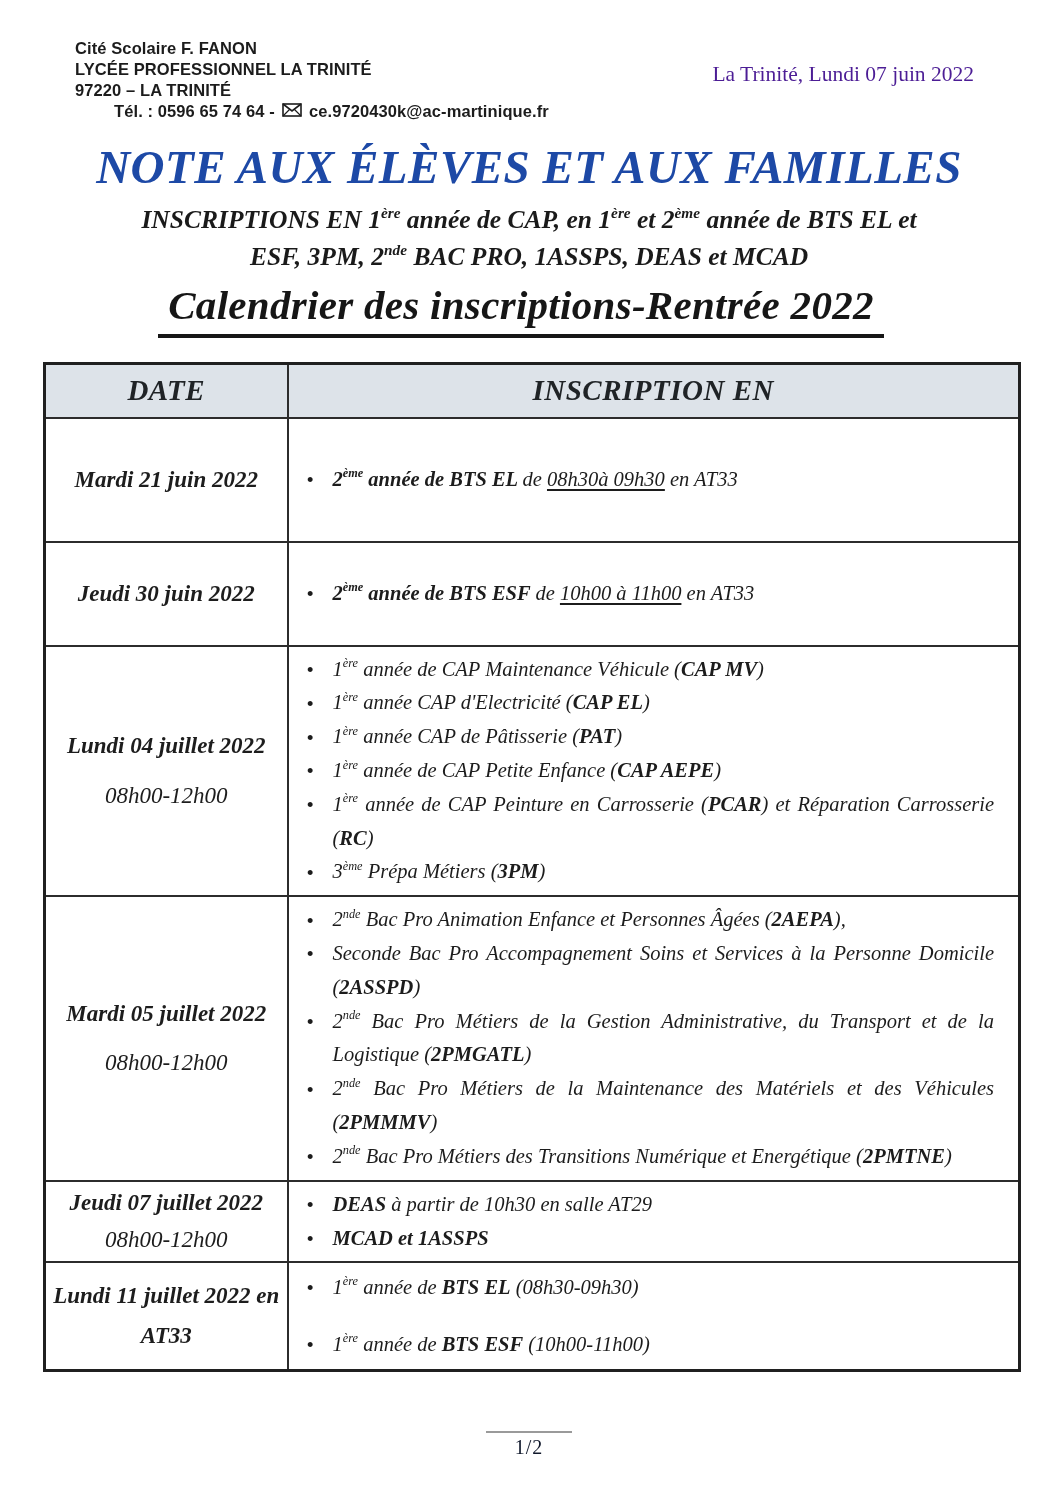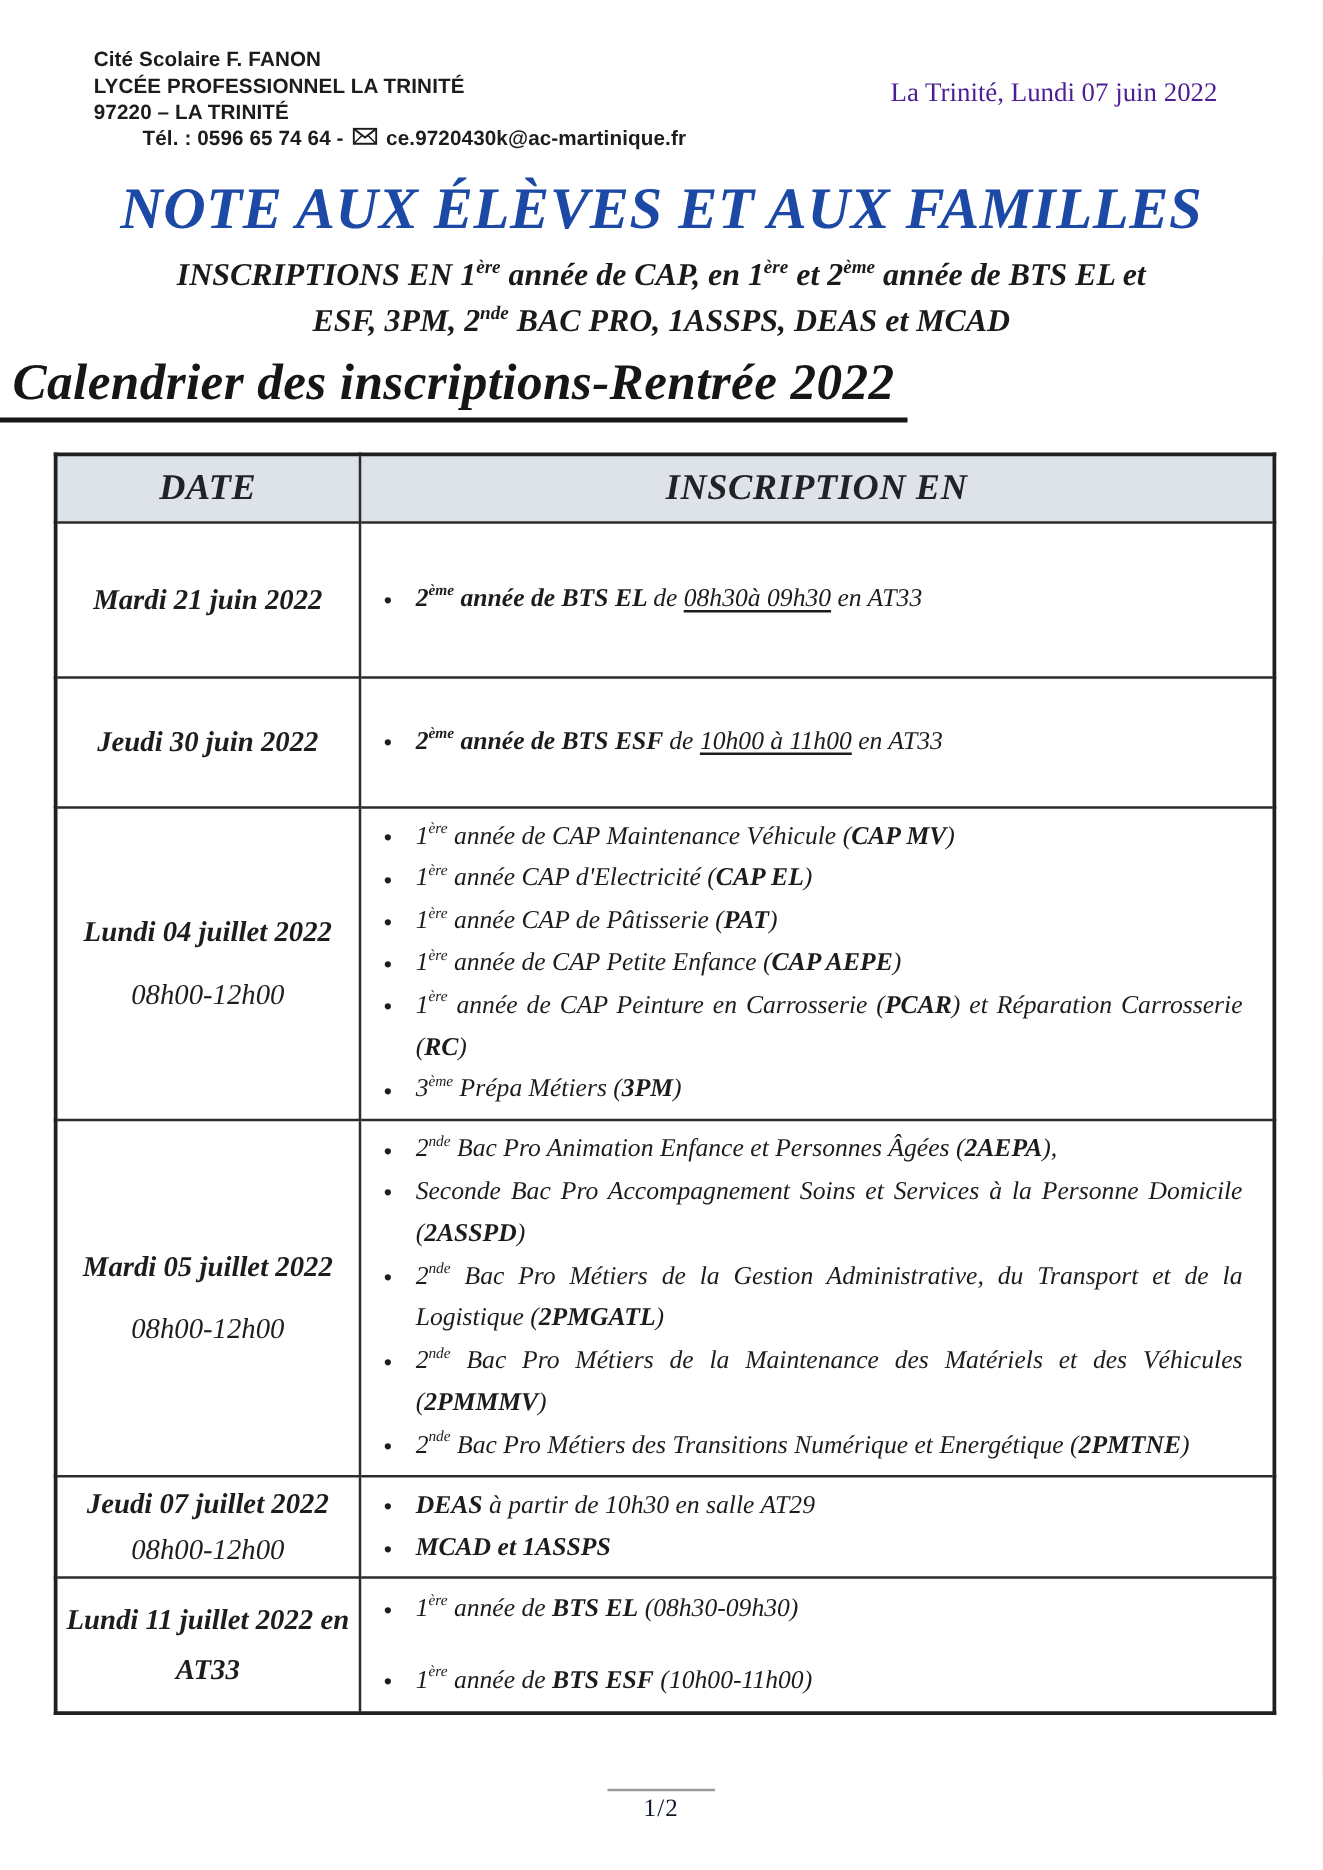--- a/index.html
+++ b/index.html
@@ -33,21 +33,21 @@
     font-size:47px; font-weight:bold; font-style:italic;
     color:#1d49a6; letter-spacing:0.5px;
   }
   .subtitle {
     position:absolute; top:202px; left:0; right:0;
     text-align:center;
     font-size:25.5px; font-weight:bold; font-style:italic;
     color:#1a1a1a; line-height:1.45;
   }
   .section-title-wrap {
-    position:absolute; top:281px; left:0; right:16px; text-align:left;
+    position:absolute; top:281px; left:0; right:16px; text-align:center;
   }
   .section-title {
     display:inline-block;
     font-size:41px; font-weight:bold; font-style:italic;
     color:#161616;
     border-bottom:4px solid #161616;
     padding:0 10px 5px 10px;
     letter-spacing:0.3px;
   }
   

